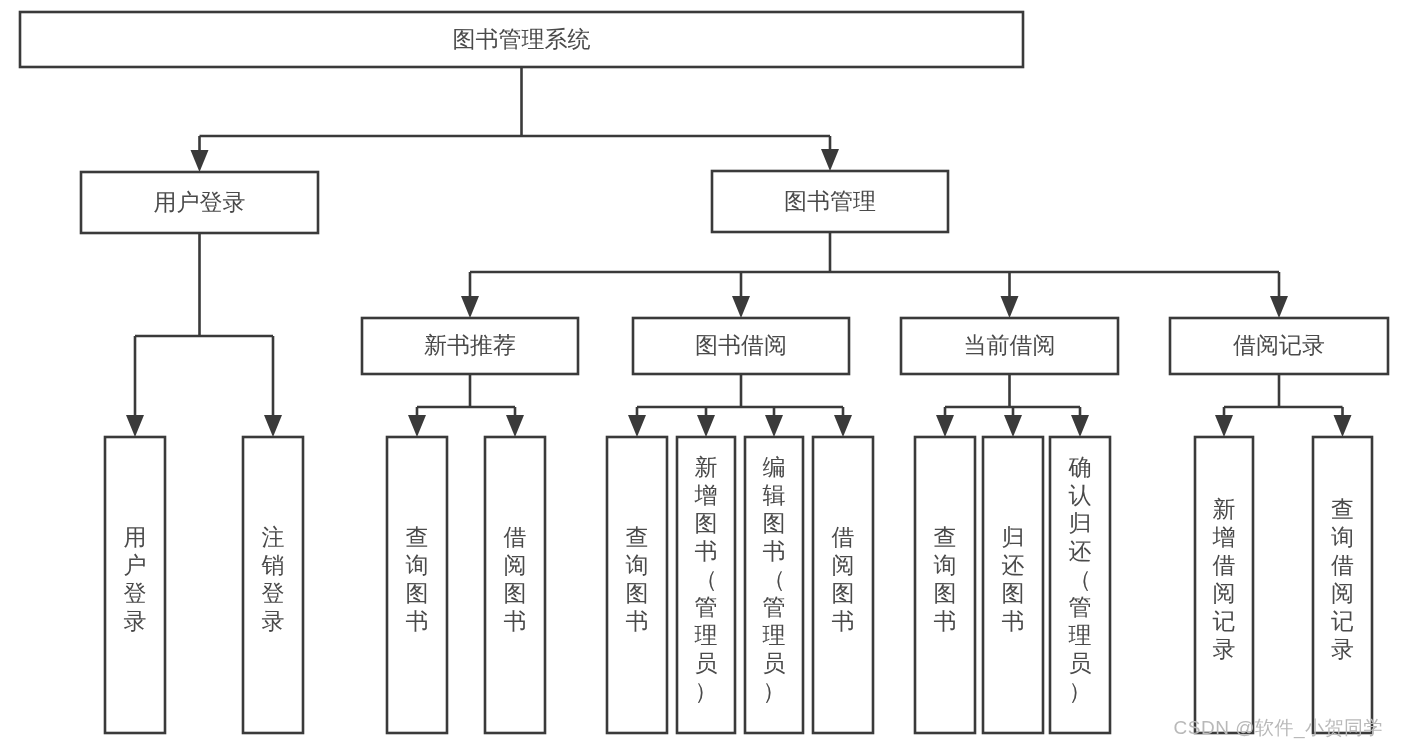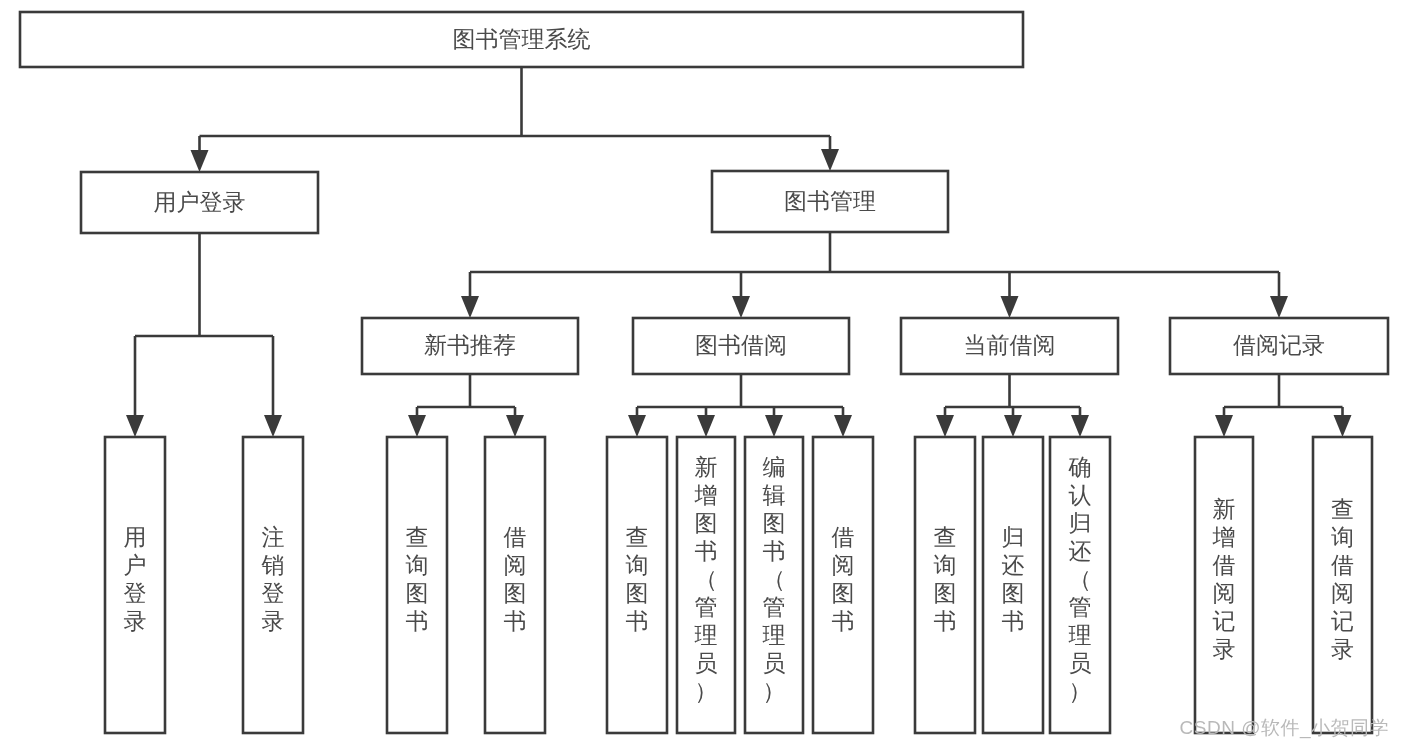--- a/index.html
+++ b/index.html
@@ -48,21 +48,21 @@
     dominant-baseline: middle;
   }
   .node-label-v {
     fill: #4a4a4a;
     font-family: "Liberation Sans", "DejaVu Sans", sans-serif;
     font-size: 23px;
     text-anchor: middle;
   }
   .watermark {
     position: absolute;
-    right: 16px;
+    right: 22px;
     bottom: 6px;
     font-family: "Liberation Sans", "DejaVu Sans", sans-serif;
     font-size: 19px;
     color: #b9b9b9;
     white-space: nowrap;
     letter-spacing: 0.5px;
     user-select: none;
   }
 </style>
 </head>

